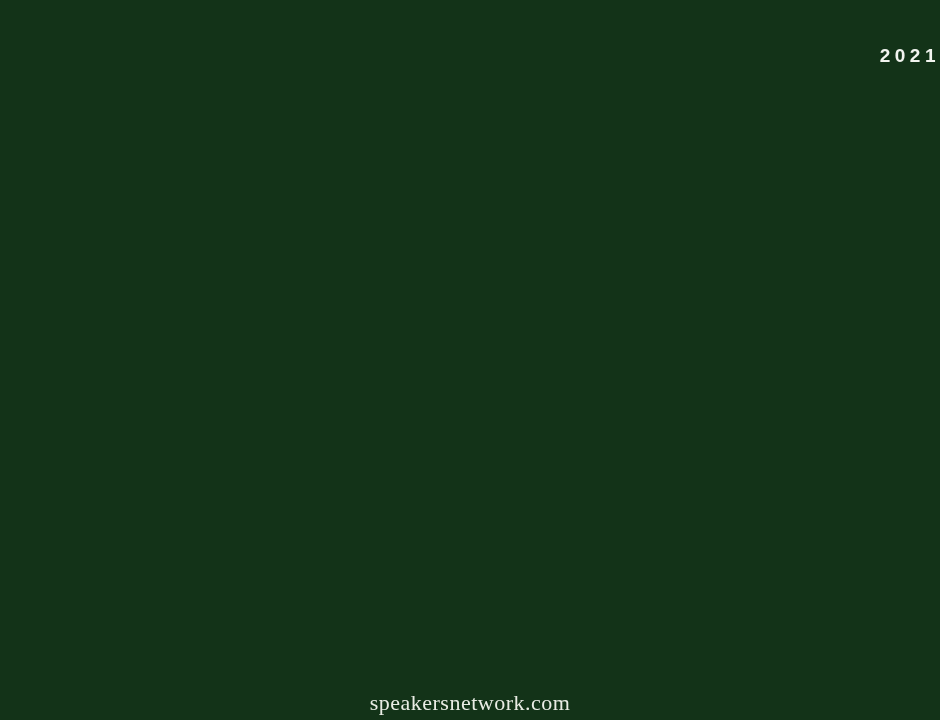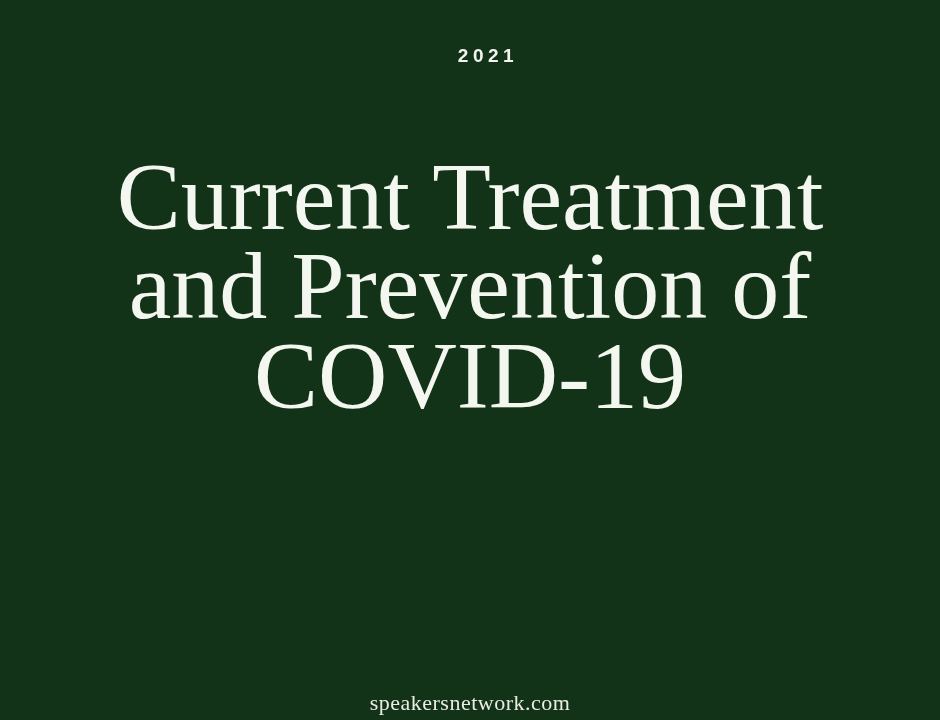--- a/index.html
+++ b/index.html
@@ -13,21 +13,21 @@
     font-family: "Liberation Serif", serif;
     overflow: hidden;
   }
   .slide {
     position: relative;
     width: 940px;
     height: 720px;
     background: #133318;
     display: flex;
     flex-direction: column;
-    align-items: center;
+    align-items: flex-end;
     box-sizing: border-box;
     padding-left: 36px;
   }
   .year {
     margin-top: 46px;
     color: #f2f4ef;
     font-family: "Liberation Sans", sans-serif;
     font-size: 19px;
     font-weight: 700;
     letter-spacing: 4.5px;
@@ -66,19 +66,16 @@
     line-height: 1;
   }
 </style>
 </head>
 <body>
 
 <div class="slide">
 
   <div class="year">2021</div>
 
-  <div class="title-wrap">
-    <h1 class="title">Current Treatment and Prevention of COVID-19</h1>
-  </div>
 
   <div class="footer">speakersnetwork.com</div>
 
 </div>
 
 </body></html>

